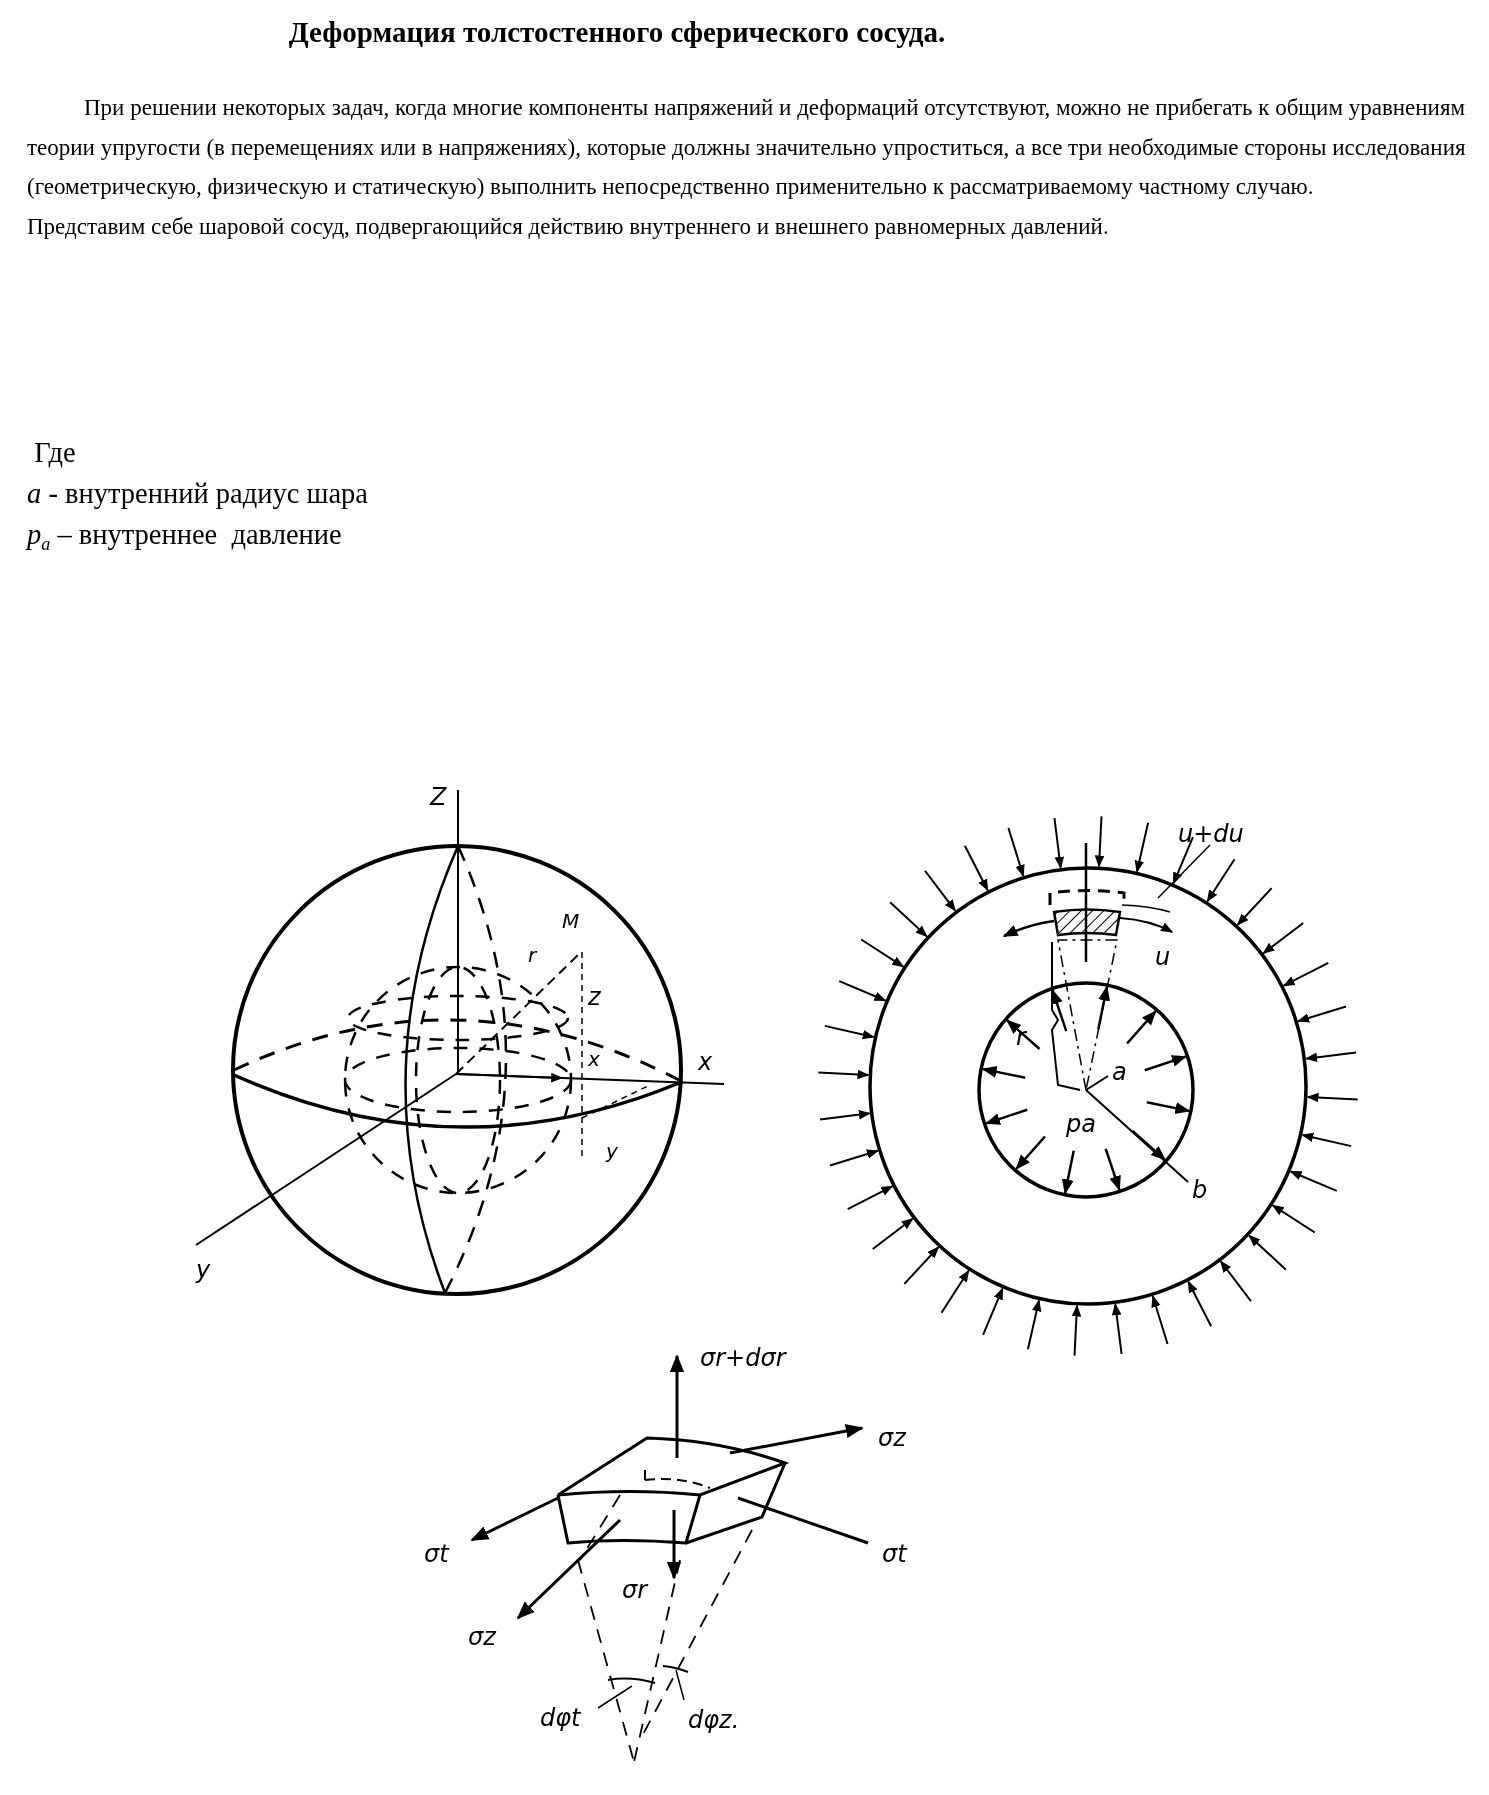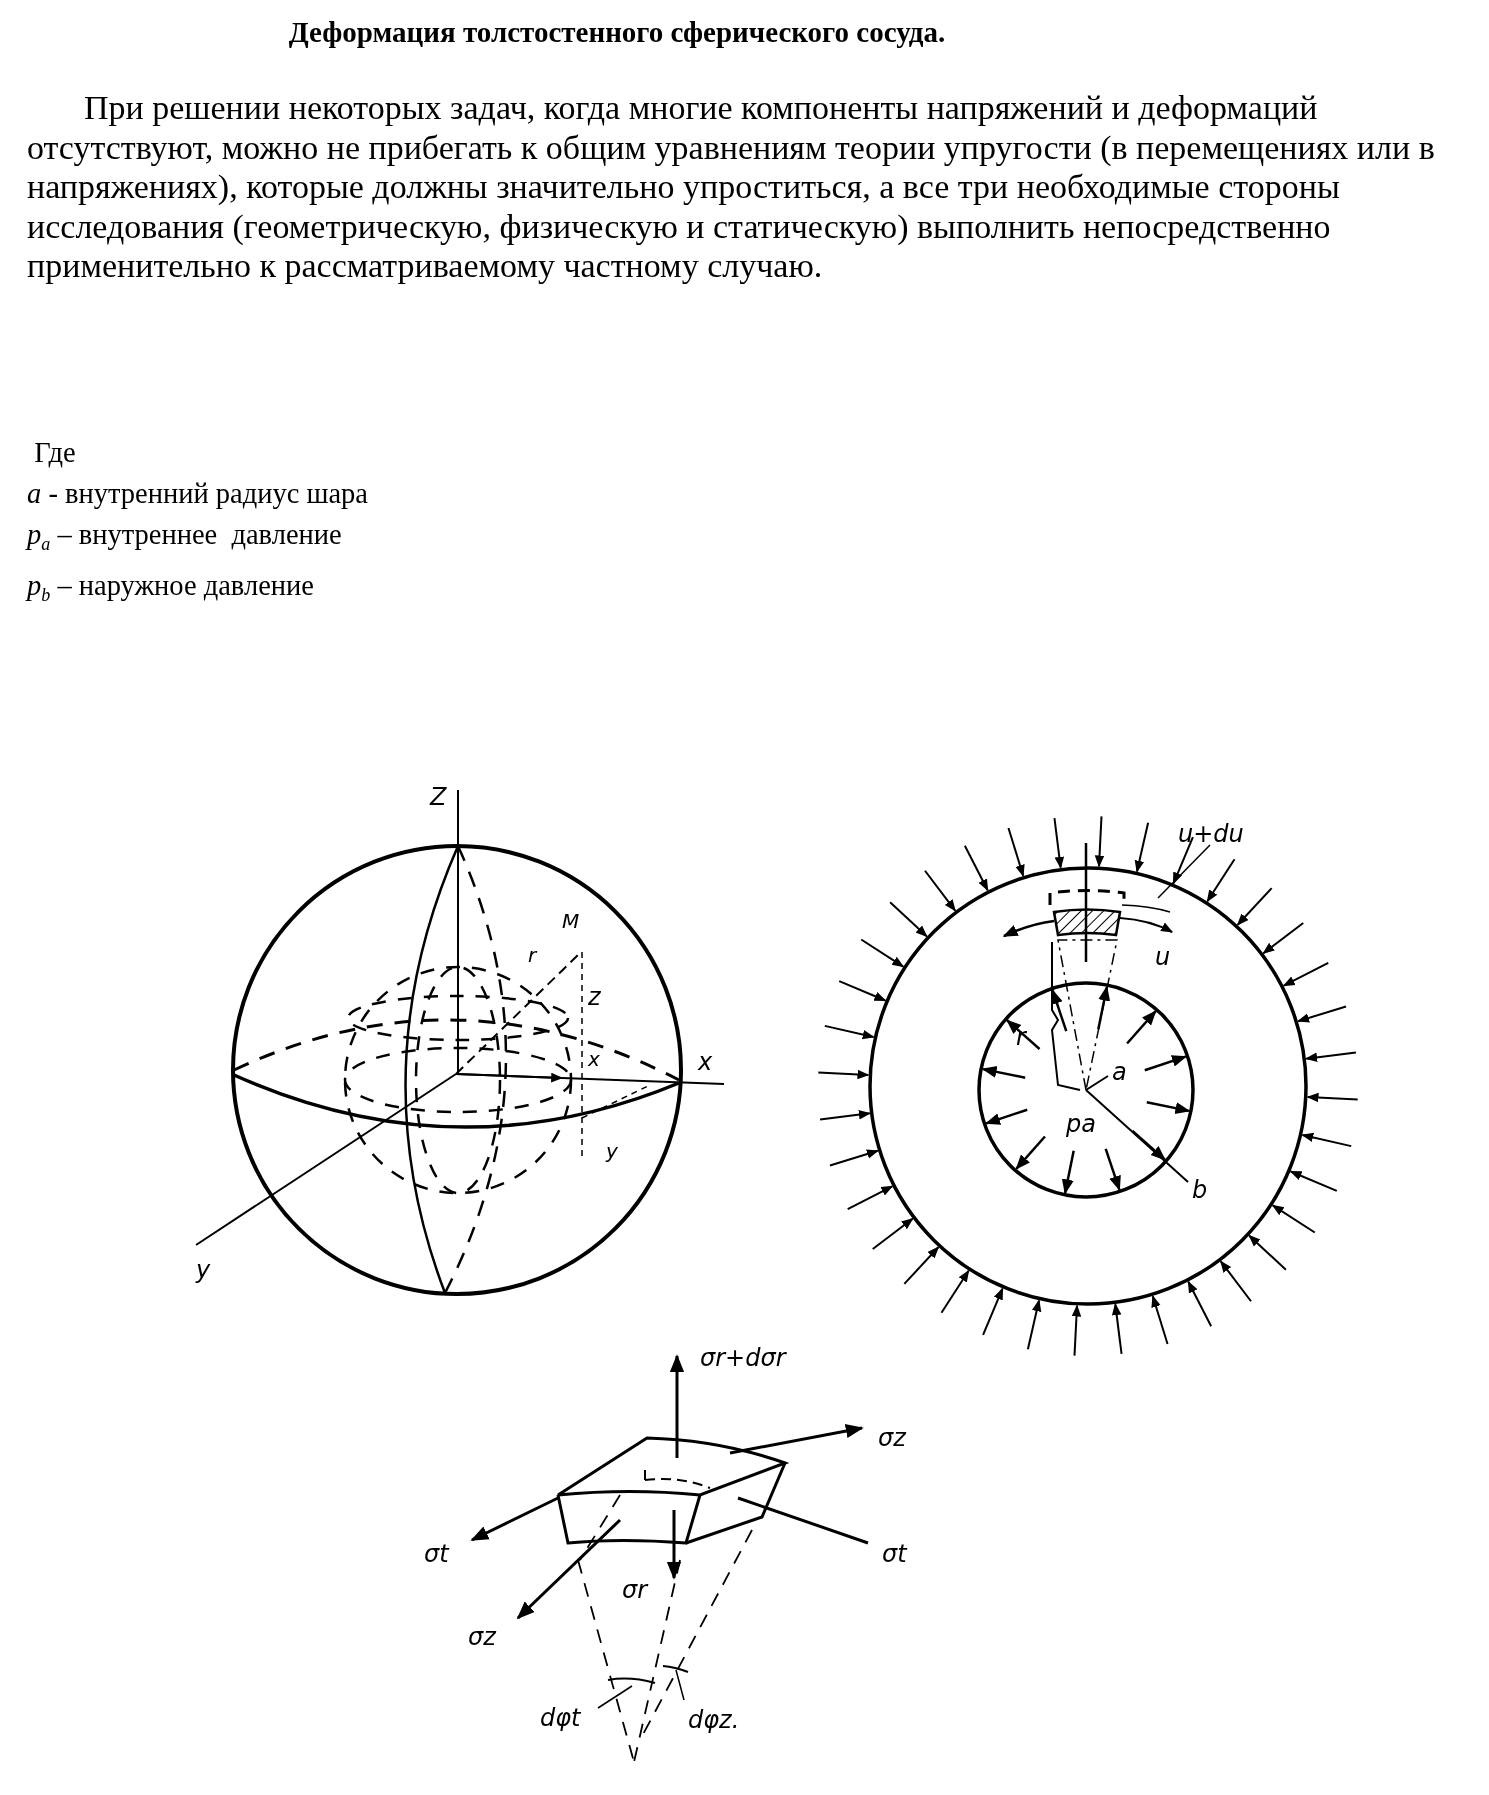--- a/index.html
+++ b/index.html
@@ -1,45 +1,45 @@
 <!DOCTYPE html>
 <html><head>
 <meta charset="utf-8">
 <style>
   html, body { margin: 0; padding: 0; background: #ffffff; }
   body { width: 1489px; height: 1795px; position: relative; overflow: hidden;
          font-family: "Liberation Serif", "DejaVu Serif", serif; color: #000; }
   .title { position: absolute; left: 0; width: 1234px; top: 14px; text-align: center;
            font-weight: bold; font-size: 29px; line-height: 36px; }
   .body-text { position: absolute; left: 27px; top: 88px; width: 1450px;
-               font-size: 34px; line-height: 39.5px; }
+               font-size: 23px; line-height: 39.5px; }
   .body-text p { margin: 0; }
   .indent { text-indent: 57px; }
   .legend { position: absolute; left: 27px; top: 406px; font-size: 28.5px; line-height: 41px; margin-top: 26px; }
   .legend div { white-space: pre; }
   .sym { font-style: italic; }
   .sub { font-style: italic; font-size: 18px; vertical-align: -6px; }
   svg.fig { position: absolute; left: 0; top: 0; }
   .lbl { font-family: "DejaVu Sans", sans-serif; font-style: italic; font-size: 24px; fill: #000; }
   .lbl-sm { font-family: "DejaVu Sans", sans-serif; font-style: italic; font-size: 20px; fill: #000; }
 </style>
 </head>
 <body>
 
 <div class="title">Деформация толстостенного сферического сосуда.</div>
 
 <div class="body-text">
   <p class="indent">При решении некоторых задач, когда многие компоненты напряжений и деформаций отсутствуют, можно не прибегать к общим уравнениям теории упругости (в перемещениях или в напряжениях), которые должны значительно упроститься, а все три необходимые стороны исследования (геометрическую, физическую и статическую) выполнить непосредственно применительно к рассматриваемому частному случаю.</p>
+  <p>Представим себе шаровой сосуд, подвергающийся действию внутреннего и внешнего равномерных давлений.</p>
 </div>
 
 <div class="legend">
   <div> <span>Где</span></div>
   <div><span class="sym">a</span><span> - </span><span>внутренний радиус шара</span></div>
   <div><span class="sym">p</span><span class="sub">a</span><span> – </span><span>внутреннее  давление</span></div>
-  <div><span class="sym">p</span><span class="sub">b</span><span> – </span><span>наружное давление</span></div>
 </div>
 
 <svg class="fig" width="1489" height="1795" viewBox="0 0 1489 1795">
   <defs>
     <marker id="ah" viewBox="0 0 10 10" refX="9" refY="5" markerWidth="6" markerHeight="6" orient="auto-start-reverse">
       <path d="M0,1 L10,5 L0,9 z" fill="#000"></path>
     </marker>
     <marker id="ahs" viewBox="0 0 10 10" refX="9" refY="5" markerWidth="4" markerHeight="5" orient="auto-start-reverse">
       <path d="M0,2 L10,5 L0,8 z" fill="#000"></path>
     </marker>

